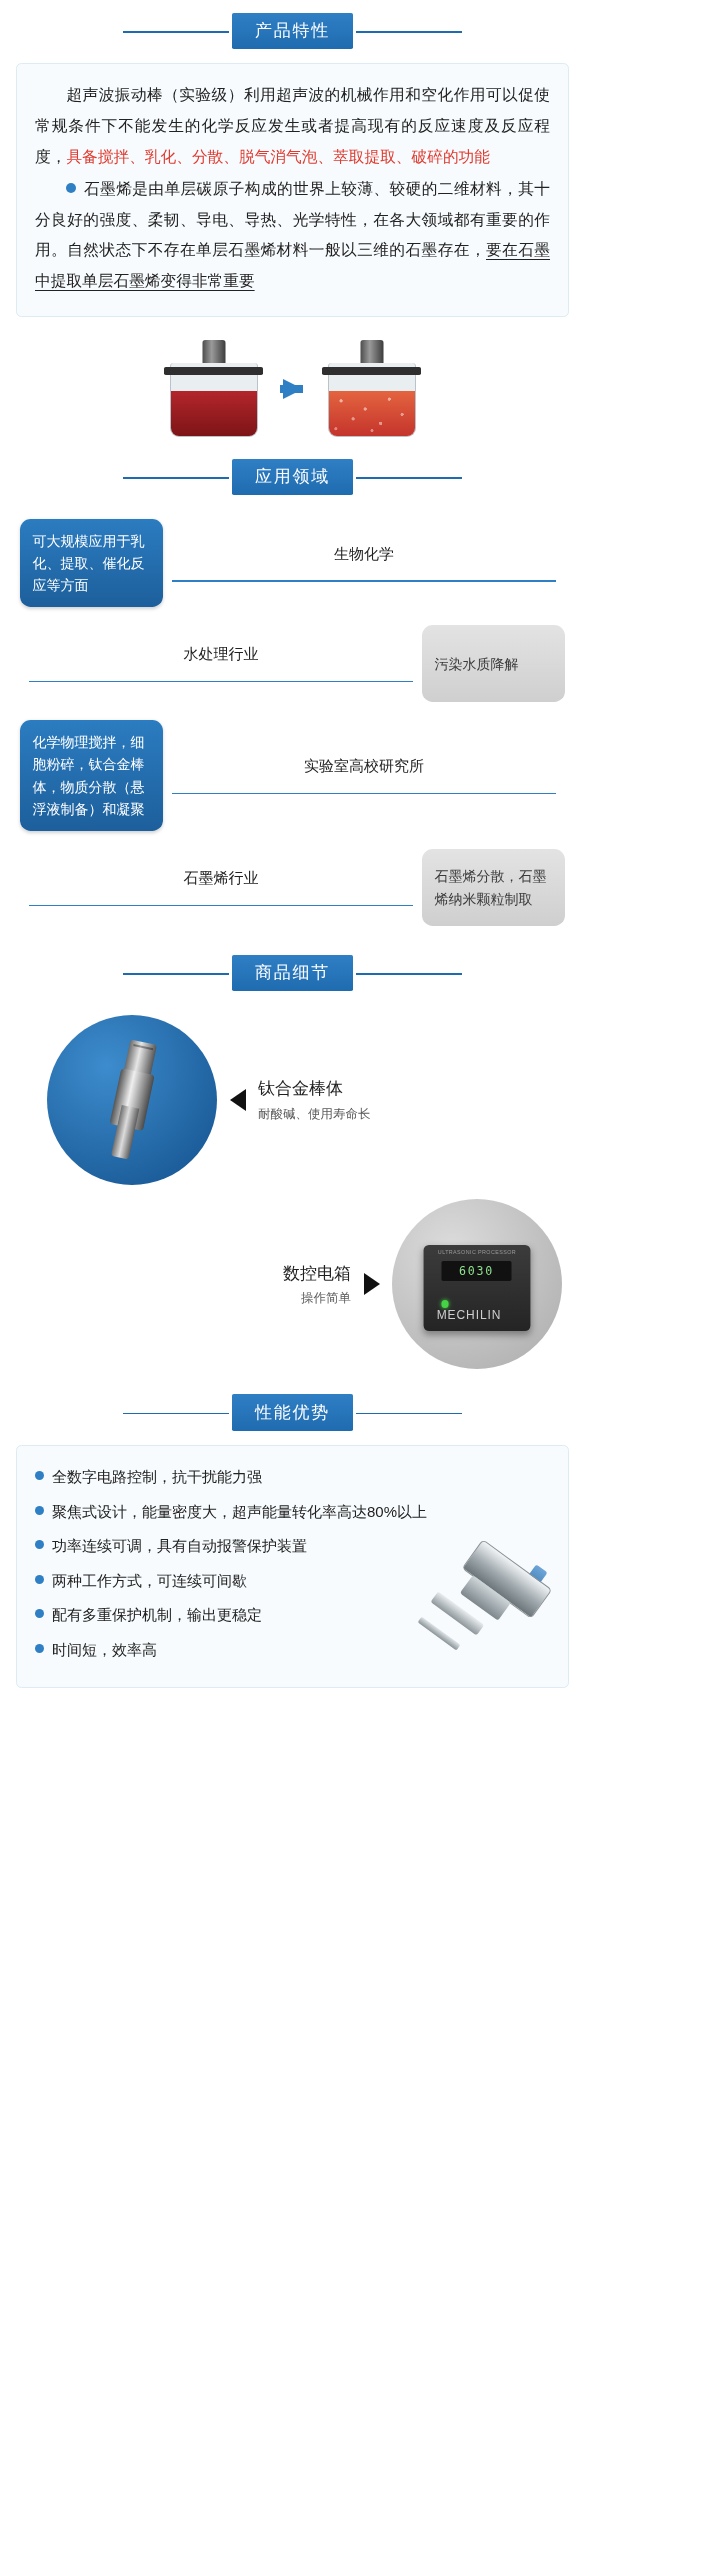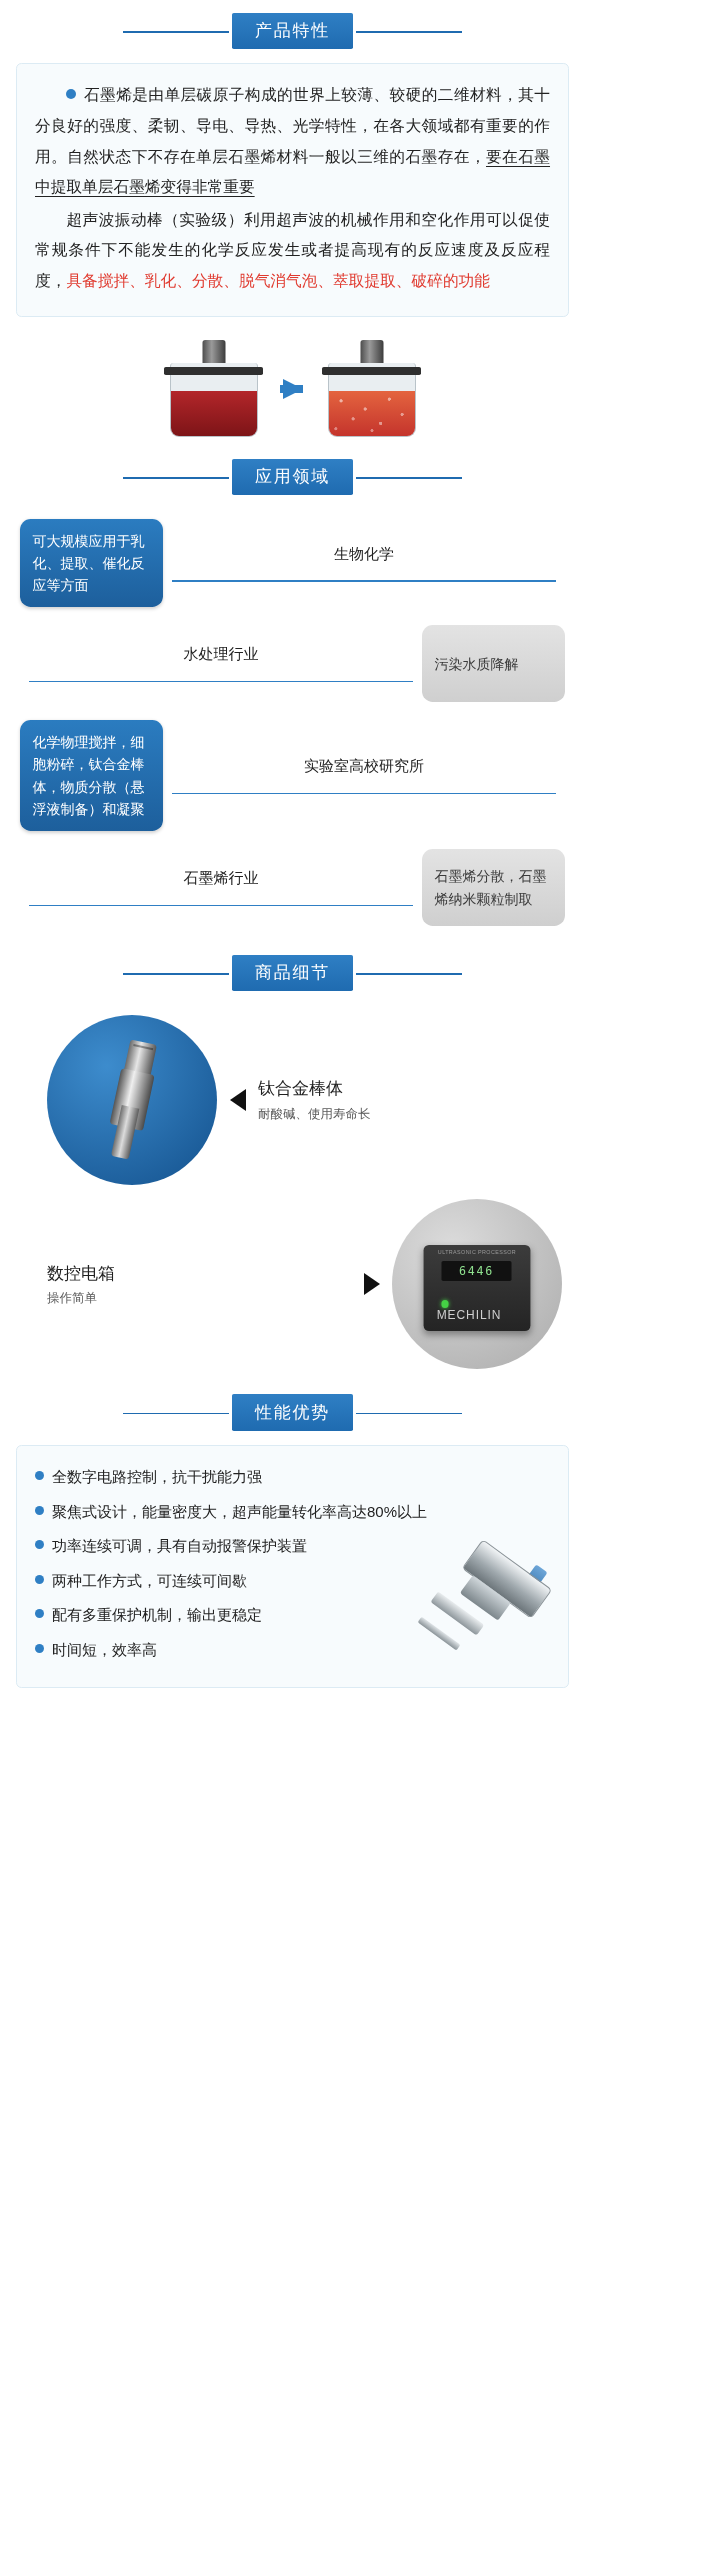--- a/index.html
+++ b/index.html
@@ -253,21 +253,21 @@
     width:0;height:0;
     border-left:16px solid #111;
     border-top:11.6px solid transparent;
     border-bottom:11.6px solid transparent;
     margin: 0 12.5px;
     flex:0 0 auto;
   }
   .detail-text { flex:1; }
   .detail-text .t1 { font-size:17px; color:#1f1f1f; margin-bottom:5.4px; }
   .detail-text .t2 { font-size:12.5px; color:#5a5a5a; }
-  .detail-text.right { text-align:left; }
+  .detail-text.right { text-align:right; }
 
   
   .adv-card {
     margin: 5.4px 16px 16px;
     background:#f7fbfd;
     border:0.9px solid #dcebf4;
     border-radius:5.4px;
     padding: 14.3px 18px 20px;
     position:relative;
     min-height:188px;
@@ -330,24 +330,24 @@
 <body>
 
 <div class="page">
 
   <div class="ribbon-wrap">
     <div class="ribbon">产品特性</div>
   </div>
 
   <div class="feature-card">
     <p class="feature-p">
-      <span class="bullet-dot"></span><span>石墨烯是由单层碳原子构成的世界上较薄、较硬的二维材料，其十分良好的强度、柔韧、导电、导热、光学特性，在各大领域都有重要的作用。自然状态下不存在单层石墨烯材料一般以三维的石墨存在，</span><span class="u">要在石墨中提取单层石墨烯变得非常重要</span>
+      <span>超声波振动棒（实验级）利用超声波的机械作用和空化作用可以促使常规条件下不能发生的化学反应发生或者提高现有的反应速度及反应程度，</span><span class="red">具备搅拌、乳化、分散、脱气消气泡、萃取提取、破碎的功能</span>
     </p>
     <p class="feature-p">
-      <span>超声波振动棒（实验级）利用超声波的机械作用和空化作用可以促使常规条件下不能发生的化学反应发生或者提高现有的反应速度及反应程度，</span><span class="red">具备搅拌、乳化、分散、脱气消气泡、萃取提取、破碎的功能</span>
+      <span class="bullet-dot"></span><span>石墨烯是由单层碳原子构成的世界上较薄、较硬的二维材料，其十分良好的强度、柔韧、导电、导热、光学特性，在各大领域都有重要的作用。自然状态下不存在单层石墨烯材料一般以三维的石墨存在，</span><span class="u">要在石墨中提取单层石墨烯变得非常重要</span>
     </p>
   </div>
 
   <div class="beakers">
     <div class="beaker">
       <div class="bk-probe"></div>
       <div class="bk-body">
         <div class="bk-liquid dark"></div>
       </div>
       <div class="bk-clamp"></div>
@@ -410,21 +410,21 @@
 
     <div class="detail-row">
       <div class="detail-text right">
         <div class="t1">数控电箱</div>
         <div class="t2">操作简单</div>
       </div>
       <div class="tri-right"></div>
       <div class="circle-photo grey">
         <div class="ctrlbox">
           <div class="toptext">ULTRASONIC PROCESSOR</div>
-          <div class="screen">6446</div>
+          <div class="screen">6030</div>
           <div class="led"></div>
           <div class="brand">MECHILIN</div>
         </div>
       </div>
     </div>
   </div>
 
   <div class="ribbon-wrap">
     <div class="ribbon">性能优势</div>
   </div>

